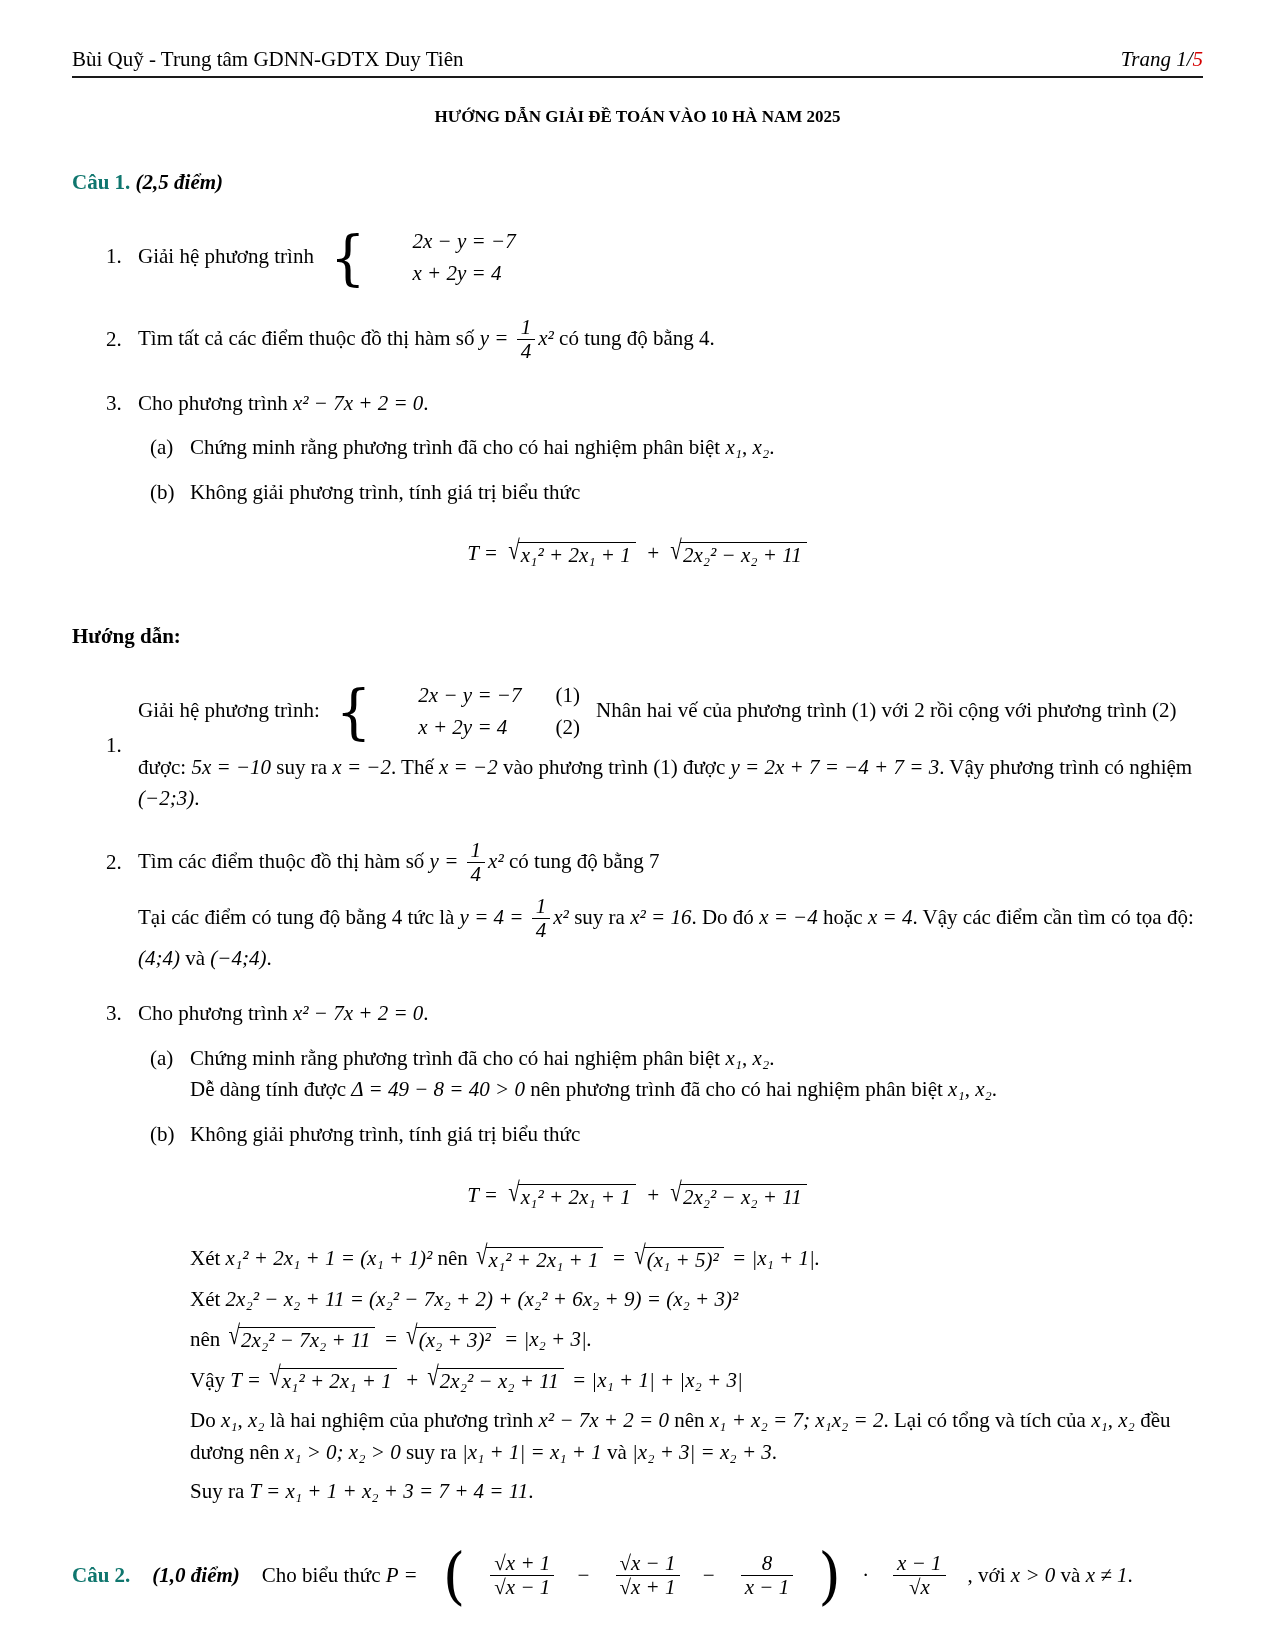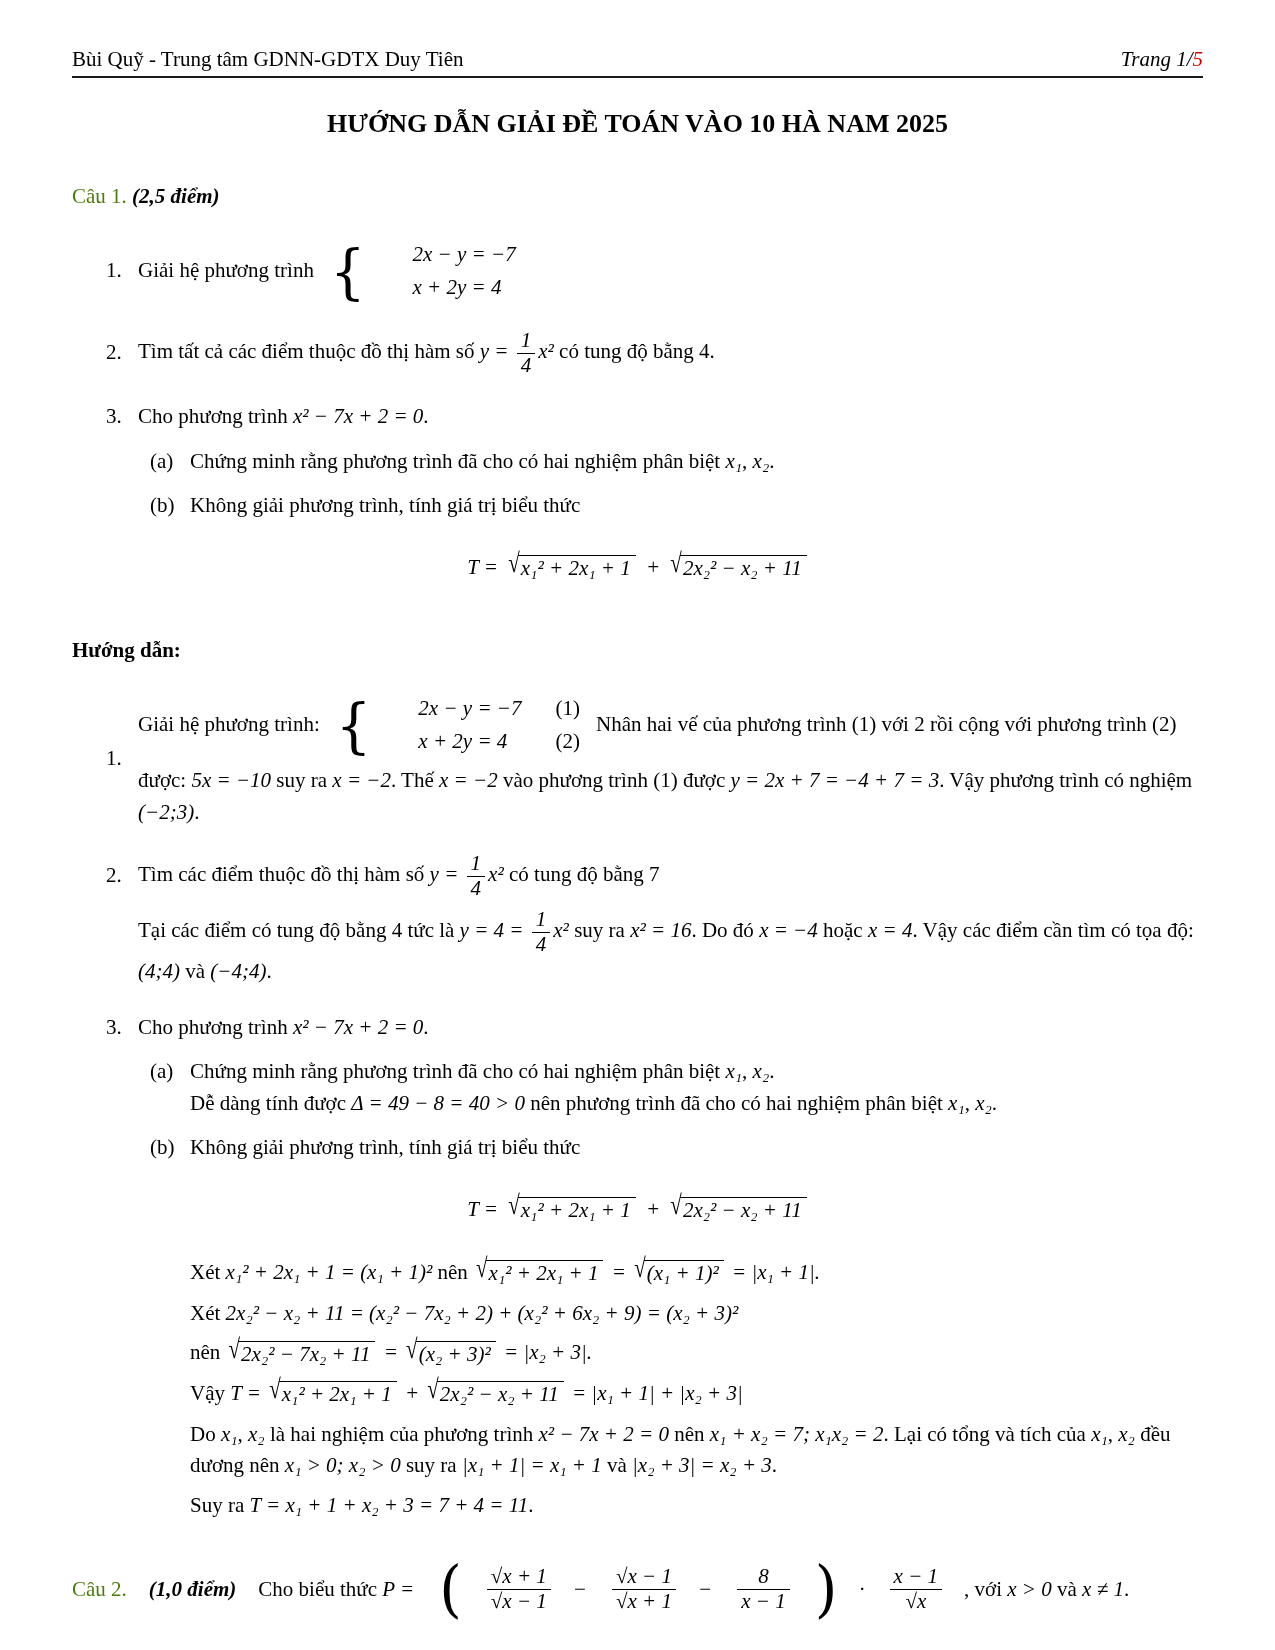--- a/index.html
+++ b/index.html
@@ -8,24 +8,24 @@
     padding:44px 72px 40px 72px;background:#fff;color:#000;
     font-family:"Liberation Serif","DejaVu Serif",serif;
     font-size:21px;line-height:1.5;
   }
   
   .hdr{display:flex;justify-content:space-between;align-items:flex-end;
        border-bottom:2px solid #1a1a1a;}
   .hdr-right{font-style:italic;}
   .red{color:#d40000;}
   
-  .title{text-align:center;font-weight:bold;font-size:26px;margin:26px 0 0 0;}
+  .title{text-align:center;font-weight:bold;font-size:17px;margin:26px 0 0 0;}
   
   .cau-head{margin:38px 0 0 0;}
-  .blue{color:#4d7c0f;font-weight:normal;}
+  .blue{color:#0f766e;font-weight:bold;}
   .pts{font-weight:bold;font-style:italic;}
   
   .li{display:flex;padding-left:34px;margin-top:24px;}
   .li-num{flex:none;width:32px;}
   .li-body{flex:1;}
   .li2{display:flex;padding-left:78px;margin-top:13px;}
   .li2-num{flex:none;width:40px;}
   .vcenter{align-items:center;}
   
   .m{font-style:italic;}
@@ -177,21 +177,21 @@
   <div class="formula">
     <span class="m">T =</span>
     <span class="sqrt"><span class="rsym">√</span><span class="rbody">x₁² + 2x₁ + 1</span></span>
     <span class="m">+</span>
     <span class="sqrt"><span class="rsym">√</span><span class="rbody">2x₂² − x₂ + 11</span></span>
   </div>
 
   <div class="li2 mt-xs">
     <span class="li2-num"></span>
     <span class="li-body">
-      <span><span>Xét </span><span class="m">x₁² + 2x₁ + 1 = (x₁ + 1)²</span><span> nên </span></span><span class="sqrt"><span class="rsym">√</span><span class="rbody">x₁² + 2x₁ + 1</span></span> <span class="m">=</span> <span class="sqrt"><span class="rsym">√</span><span class="rbody">(x₁ + 1)²</span></span> <span class="m">= |x₁ + 1|.</span>
+      <span><span>Xét </span><span class="m">x₁² + 2x₁ + 1 = (x₁ + 1)²</span><span> nên </span></span><span class="sqrt"><span class="rsym">√</span><span class="rbody">x₁² + 2x₁ + 1</span></span> <span class="m">=</span> <span class="sqrt"><span class="rsym">√</span><span class="rbody">(x₁ + 5)²</span></span> <span class="m">= |x₁ + 1|.</span>
     </span>
   </div>
   <div class="li2 mt-xs">
     <span class="li2-num"></span>
     <span class="li-body"><span>Xét </span><span class="m">2x₂² − x₂ + 11 = (x₂² − 7x₂ + 2) + (x₂² + 6x₂ + 9) = (x₂ + 3)²</span></span>
   </div>
   <div class="li2 mt-xs">
     <span class="li2-num"></span>
     <span class="li-body">
       <span>nên</span> <span class="sqrt"><span class="rsym">√</span><span class="rbody">2x₂² − 7x₂ + 11</span></span> <span class="m">=</span> <span class="sqrt"><span class="rsym">√</span><span class="rbody">(x₂ + 3)²</span></span> <span class="m">= |x₂ + 3|.</span>

